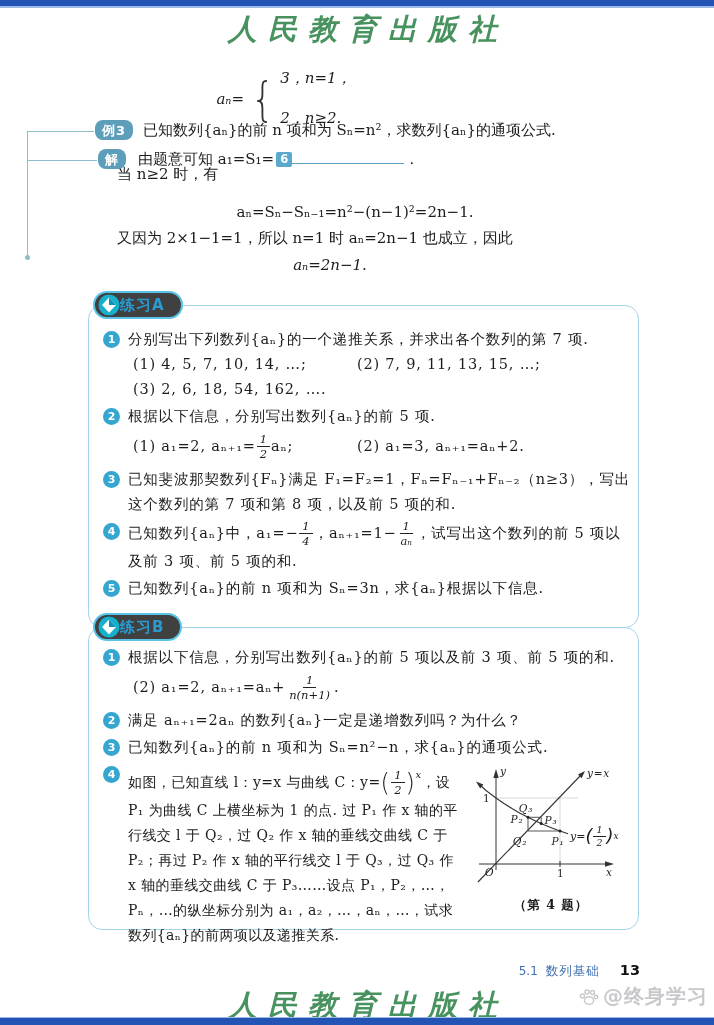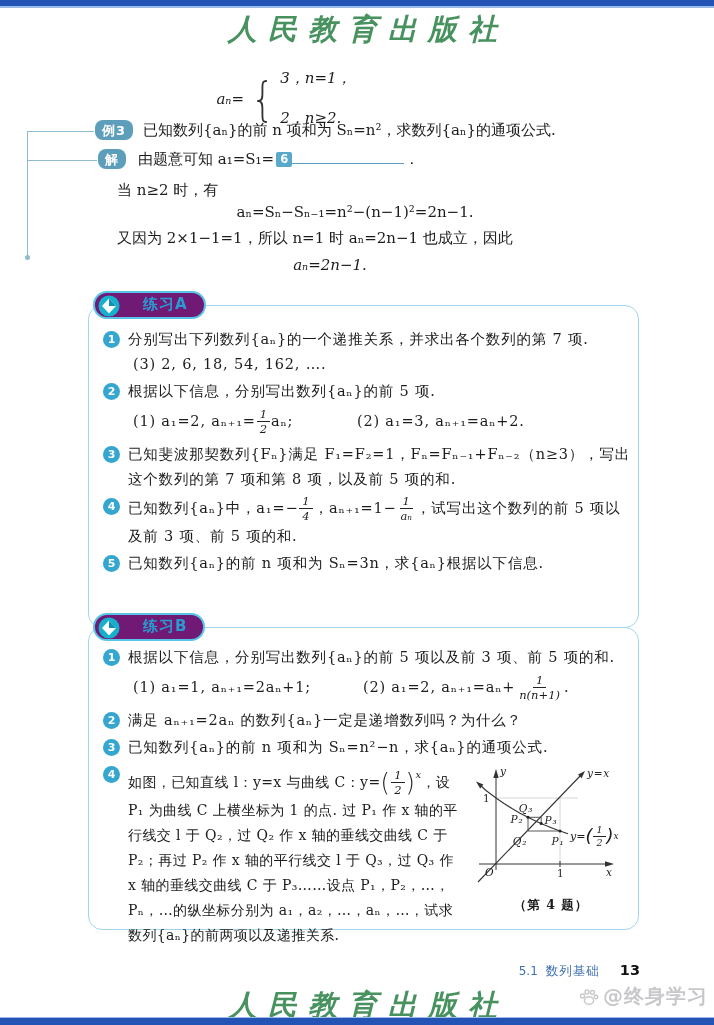--- a/index.html
+++ b/index.html
@@ -35,21 +35,21 @@
   .bk { position:absolute; background:#8cbccd; }
   .bk-v  { left:27px; top:131px; width:1px; height:127px; }
   .bk-h1 { left:27px; top:131px; width:67px; height:1px; }
   .bk-h2 { left:27px; top:160px; width:70px; height:1px; }
   .bk-dot { position:absolute; left:25px; top:255px; width:5px; height:5px;
     border-radius:50%; background:#8cbccd; }
 
   .exline { position:absolute; font-size:15px; line-height:21px; }
   .l1 { top:120px; left:95px;  display:flex; gap:10px; width:545px; }
   .l2 { top:149px; left:98px;  display:flex; gap:12px; }
-  .l3 { top:180px; left:117px; }
+  .l3 { top:164px; left:117px; }
   .eq1 { top:202px; left:140px; width:430px; text-align:center; }
   .l4 { top:228px; left:117px; }
   .eq2 { top:255px; left:120px; width:420px; text-align:center; font-style:italic; }
 
   .badge {
     display:inline-flex; align-items:center; justify-content:center; flex:0 0 auto;
     background:#5d9fba; color:#fff; border-radius:8px; height:20px; padding:8px 7px;
     font-family:"DejaVu Sans", sans-serif; font-weight:bold; font-size:13px; letter-spacing:1px;
   }
   .ansbox {
@@ -59,22 +59,22 @@
   }
   .blankline { display:inline-block; width:112px; height:14px;
     border-bottom:1px solid #5b9fc0; }
 
   
   .pbox { position:absolute; left:88px; width:551px; background:#fff;
     border:1.5px solid #a3d6ec; border-radius:14px; }
   .boxA { top:305px; height:323px; }
   .boxB { top:627px; height:303px; }
   .pill {
-    position:absolute; display:flex; align-items:flex-start; gap:23px; z-index:3;
-    background:#701a75; border:2px solid #59c3e8; border-radius:20px;
+    position:absolute; display:flex; align-items:center; gap:0; z-index:3;
+    background:#404040; border:2px solid #59c3e8; border-radius:20px;
     height:28px; padding:2px 16px 2px 3px;
   }
   .pillA { left:93px; top:291px; }
   .pillB { left:93px; top:613px; }
   .pill-label { color:#2a9ad0; font-weight:bold; font-size:15px;
     font-family:"DejaVu Sans", sans-serif; letter-spacing:1px; }
 
   .items { padding:21px 8px 0 13px; font-size:14.5px; line-height:25px; letter-spacing:.8px; }
   .boxB .items { padding-top:17px; }
   .item { display:flex; margin-bottom:2px; }
@@ -169,20 +169,24 @@
     <span class="pill-label">练习A</span>
   </div>
 
   <div class="pbox boxA">
     <div class="items">
       <div class="item">
         <span class="inum">1</span>
         <div class="itext">
           <div>分别写出下列数列{aₙ}的一个递推关系，并求出各个数列的第 7 项.</div>
           <div class="subrow">
+            <span class="c1a">(1) 4, 5, 7, 10, 14, …;</span>
+            <span>(2) 7, 9, 11, 13, 15, …;</span>
+          </div>
+          <div class="subrow">
             <span>(3) 2, 6, 18, 54, 162, ….</span>
           </div>
         </div>
       </div>
 
       <div class="item">
         <span class="inum">2</span>
         <div class="itext">
           <div>根据以下信息，分别写出数列{aₙ}的前 5 项.</div>
           <div class="subrow fracline">
@@ -237,21 +241,20 @@
     <span class="pill-label">练习B</span>
   </div>
 
   <div class="pbox boxB">
     <div class="items">
       <div class="item">
         <span class="inum">1</span>
         <div class="itext">
           <div>根据以下信息，分别写出数列{aₙ}的前 5 项以及前 3 项、前 5 项的和.</div>
           <div class="subrow fracline">
-            <span class="c1b">(1) a₁=1, aₙ₊₁=2aₙ+1;</span>
             <span class="mrow">
               <span>(2) a₁=2, aₙ₊₁=aₙ+</span>
               <span class="frac">
                   <span class="fn">1</span>
                   <span class="fd">n(n+1)</span>
                 </span>
               <span>.</span>
             </span>
           </div>
         </div>

